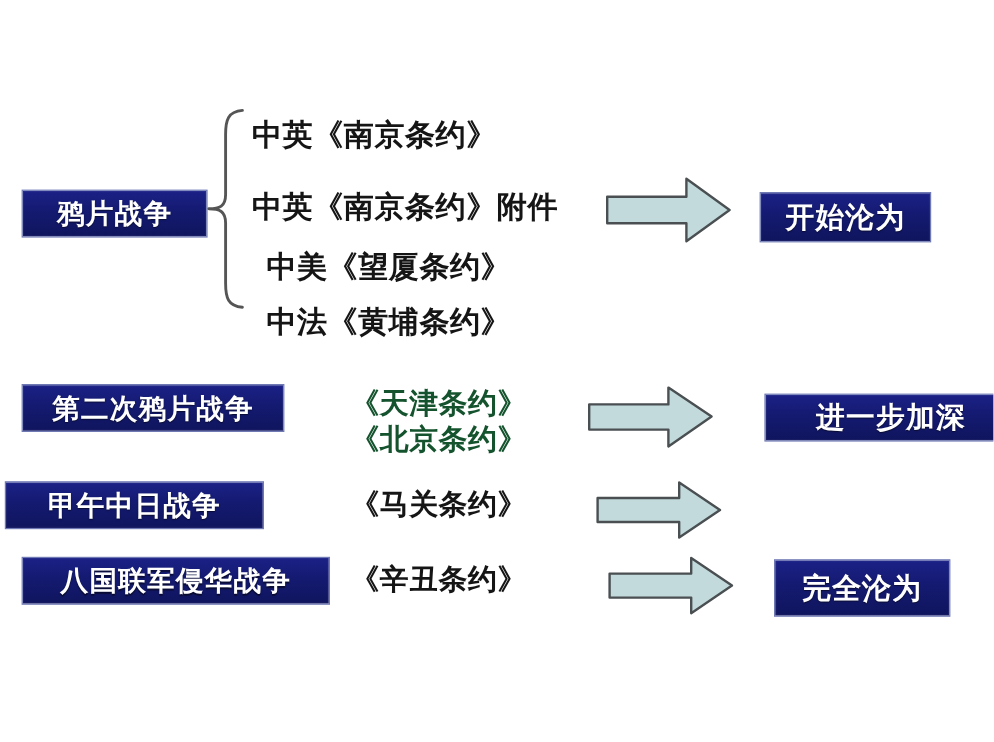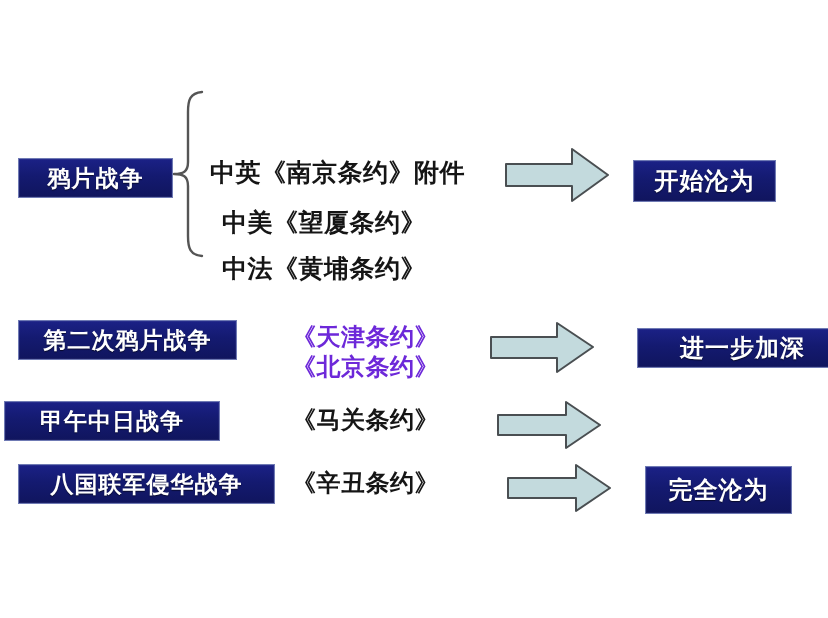--- a/index.html
+++ b/index.html
@@ -43,21 +43,21 @@
     position: absolute;
     color: #151515;
     font-family: "Liberation Serif", "DejaVu Serif", serif;
     font-weight: bold;
     white-space: nowrap;
     letter-spacing: 0.5px;
   }
   .treaty-line { font-size: 25px; }
   .treaty-stack {
     position: absolute;
-    color: #6d28d9;
+    color: #14532d;
     font-family: "Liberation Serif", "DejaVu Serif", serif;
     font-weight: bold;
     font-size: 24px;
     line-height: 30px;
     white-space: nowrap;
     letter-spacing: 0.5px;
   }
 
   
   .brace {
@@ -78,20 +78,21 @@
 
   <div class="navy-box" style="left:18px; top:158px; width:155px; height:40px; font-size:23px;">
     <span>鸦片战争</span>
   </div>
 
   <svg class="brace" style="left:166px; top:88px;" width="42" height="172" viewBox="0 0 42 172">
     <path d="M36 4 C24 5 22 12 22 24 L22 74 C22 84 17 86 8 86
              C17 86 22 88 22 98 L22 148 C22 160 24 167 36 168" fill="none" stroke="#555555" stroke-width="2.4" stroke-linecap="round" stroke-linejoin="round"></path>
   </svg>
 
+  <div class="plain-text treaty-line" style="left:210px; top:96px;">中英《南京条约》</div>
 
   <div class="plain-text treaty-line" style="left:210px; top:156px;">中英《南京条约》附件</div>
 
   <div class="plain-text treaty-line" style="left:222px; top:206px;">中美《望厦条约》</div>
 
   <div class="plain-text treaty-line" style="left:222px; top:252px;">中法《黄埔条约》</div>
 
   <svg class="arrow" style="left:504px; top:146px;" width="106" height="58" viewBox="0 0 106 58">
     <polygon points="2,18 68,18 68,3 104,29 68,55 68,40 2,40" fill="#c3dadd" stroke="#4a4f52" stroke-width="2" stroke-linejoin="round"></polygon>
   </svg>

